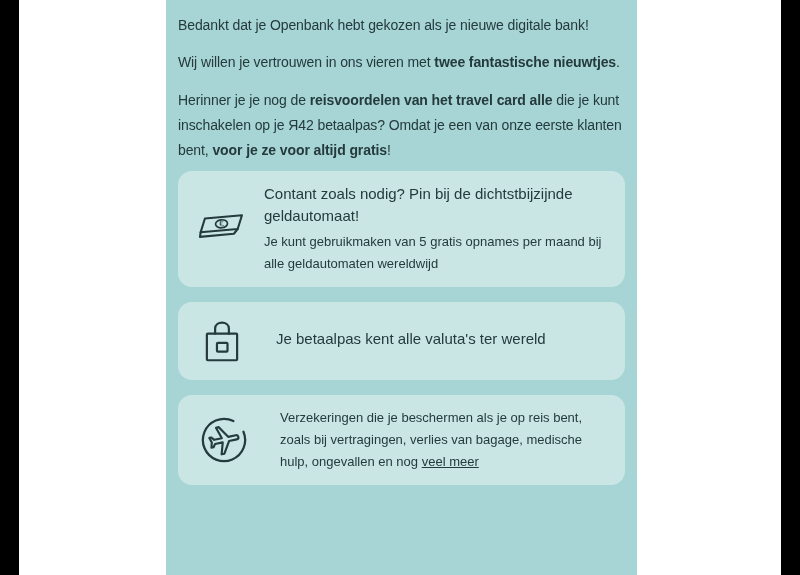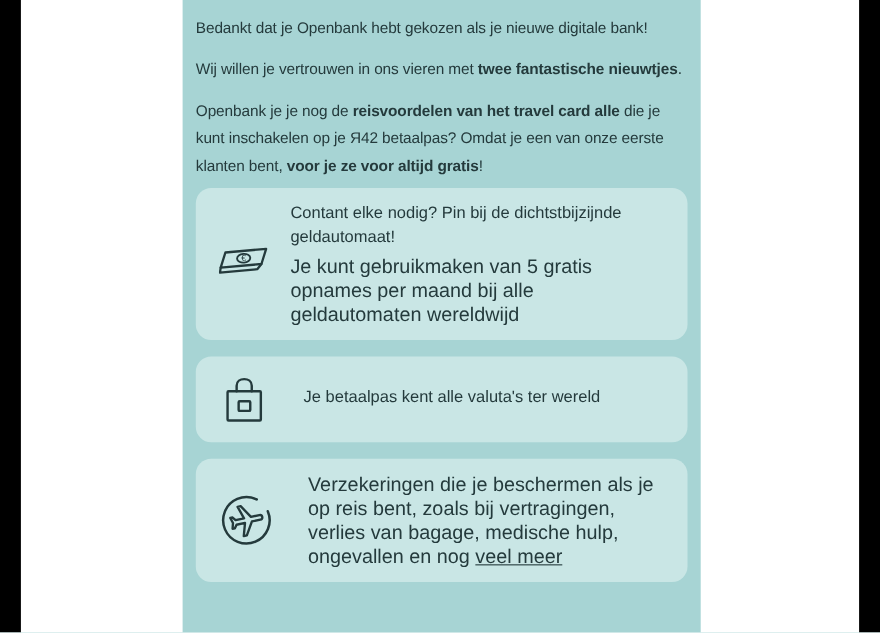--- a/index.html
+++ b/index.html
@@ -32,49 +32,49 @@
     border-radius:14px;
     padding:12px 16px 12px 20px;
     display:flex;align-items:center;gap:18px;
     box-sizing:border-box;
   }
   .card + .card{margin-top:15px;gap:30px;}
   .card-icon{flex:0 0 48px;display:flex;align-items:center;justify-content:center;color:var(--ink,#243a3c);}
   .card-text{flex:1;min-width:0;}
   .card-title{margin:0 0 4px 0;font-size:15px;line-height:22px;font-weight:normal;max-width:322px;}
   .card-title:empty{display:none;}
-  .card-body{margin:0;font-size:18px;line-height:22px;max-width:348px;}
+  .card-body{margin:0;font-size:13px;line-height:22px;max-width:348px;}
   .lnk{color:inherit;text-decoration:underline;cursor:pointer;}
   svg{display:block;}
 </style>
 </head>
 <body>
 
 <div class="root">
   <div class="bar left"></div>
   <div class="bar right"></div>
 
   <div class="panel">
     <p class="para"><span>Bedankt dat je Openbank hebt gekozen als je nieuwe digitale bank!</span></p>
     <p class="para"><span>Wij willen je vertrouwen in ons vieren met </span><span class="b">twee fantastische nieuwtjes</span><span>.</span></p>
-    <p class="para p3"><span>Openbank je je nog de </span><span class="b">reisvoordelen van het travel card alle</span><span> die je kunt inschakelen op je Я42 betaalpas? Omdat je een van onze eerste klanten bent, </span><span class="b">voor je ze voor altijd gratis</span><span>!</span></p>
+    <p class="para p3"><span>Herinner je je nog de </span><span class="b">reisvoordelen van het travel card alle</span><span> die je kunt inschakelen op je Я42 betaalpas? Omdat je een van onze eerste klanten bent, </span><span class="b">voor je ze voor altijd gratis</span><span>!</span></p>
 
     <div class="cards">
 
       <div class="card">
         <span class="card-icon">
           <svg width="46" height="38" viewBox="0 0 48 40" fill="none" stroke="currentColor" stroke-width="2.2" stroke-linejoin="round" stroke-linecap="round">
             <path d="M6 9 L45 5.5 L40.5 20 L1.5 23.5 Z"></path>
             <ellipse cx="23.5" cy="14.5" rx="6.3" ry="4.2" transform="rotate(-5 23.5 14.5)" stroke-width="1.8"></ellipse>
             <text x="23.5" y="17.3" text-anchor="middle" font-size="8.5" stroke="none" fill="currentColor" transform="rotate(-5 23.5 14.5)">€</text>
             <path d="M1.5 23.5 L0.8 28.3 L36.5 25 L40.5 20"></path>
           </svg>
         </span>
         <div class="card-text">
-          <h3 class="card-title">Contant elke nodig? Pin bij de dichtstbijzijnde geldautomaat!</h3>
+          <h3 class="card-title">Contant zoals nodig? Pin bij de dichtstbijzijnde geldautomaat!</h3>
           <p class="card-body"><span>Je kunt gebruikmaken van 5 gratis opnames per maand bij alle geldautomaten wereldwijd</span></p>
         </div>
       </div>
 
       <div class="card">
         <span class="card-icon">
           <svg width="44" height="54" viewBox="0 0 48 58" fill="none" stroke="currentColor" stroke-width="2.4" stroke-linejoin="round" stroke-linecap="round">
             <rect x="7.5" y="21" width="33" height="29" rx="1"></rect>
             <path d="M16.5 21 V15.5 C16.5 6.8 31.5 6.8 31.5 15.5 V21"></path>
             <rect x="18.5" y="31" width="11.5" height="9.5" rx="1"></rect>

